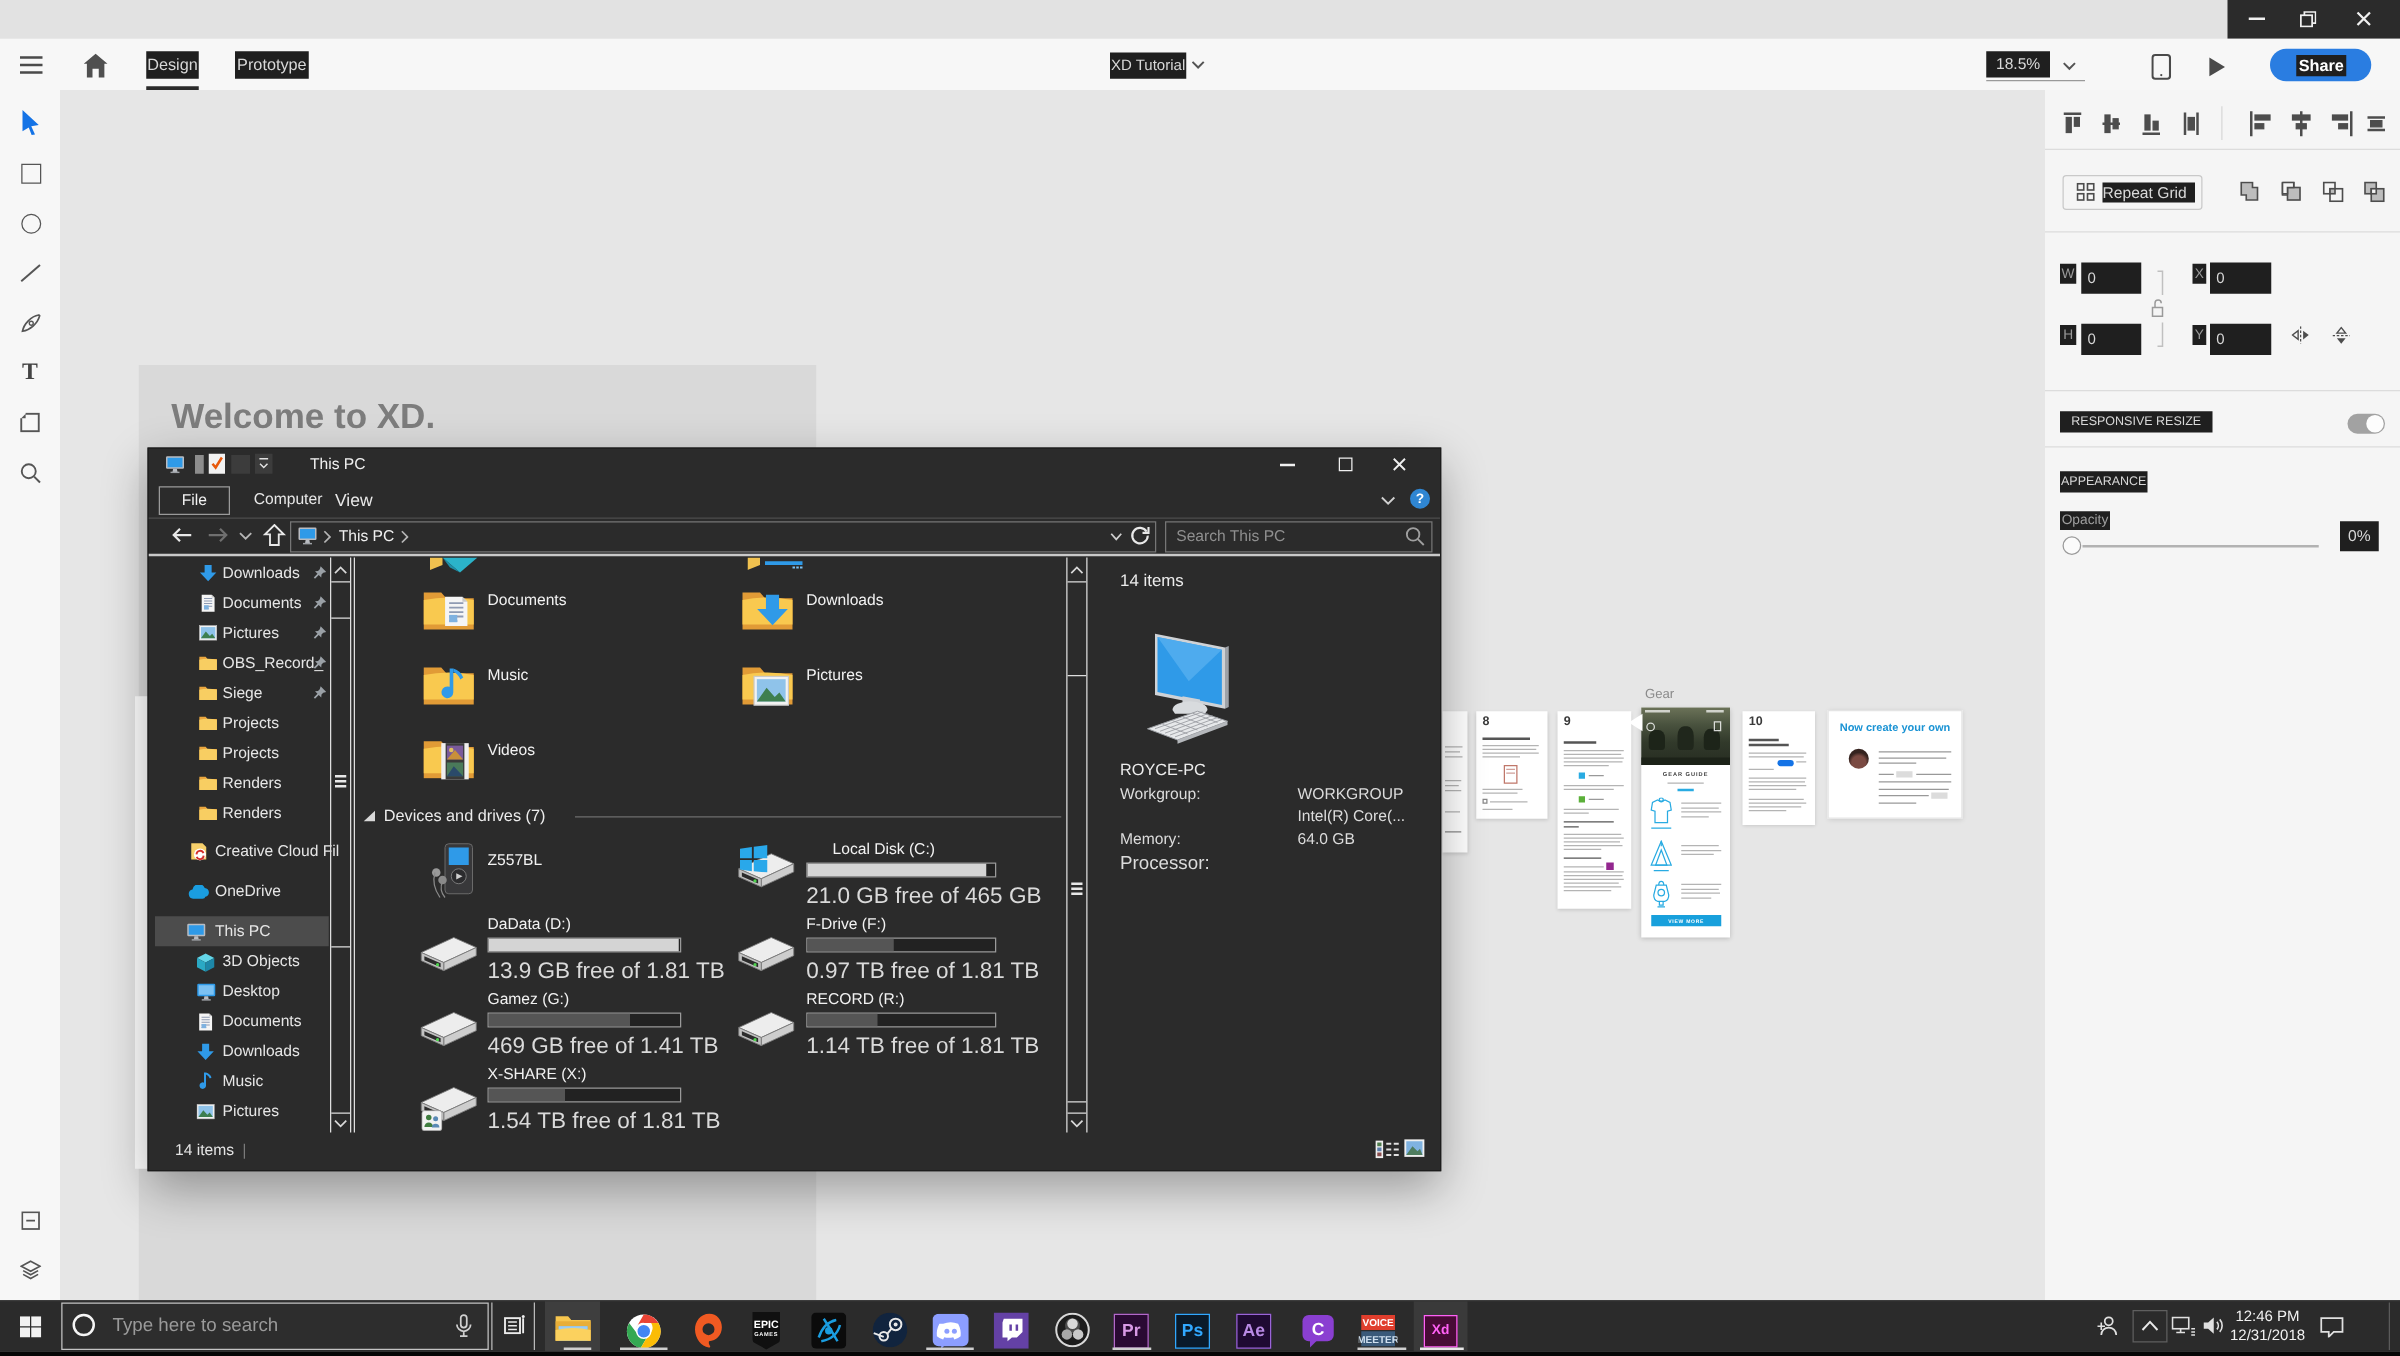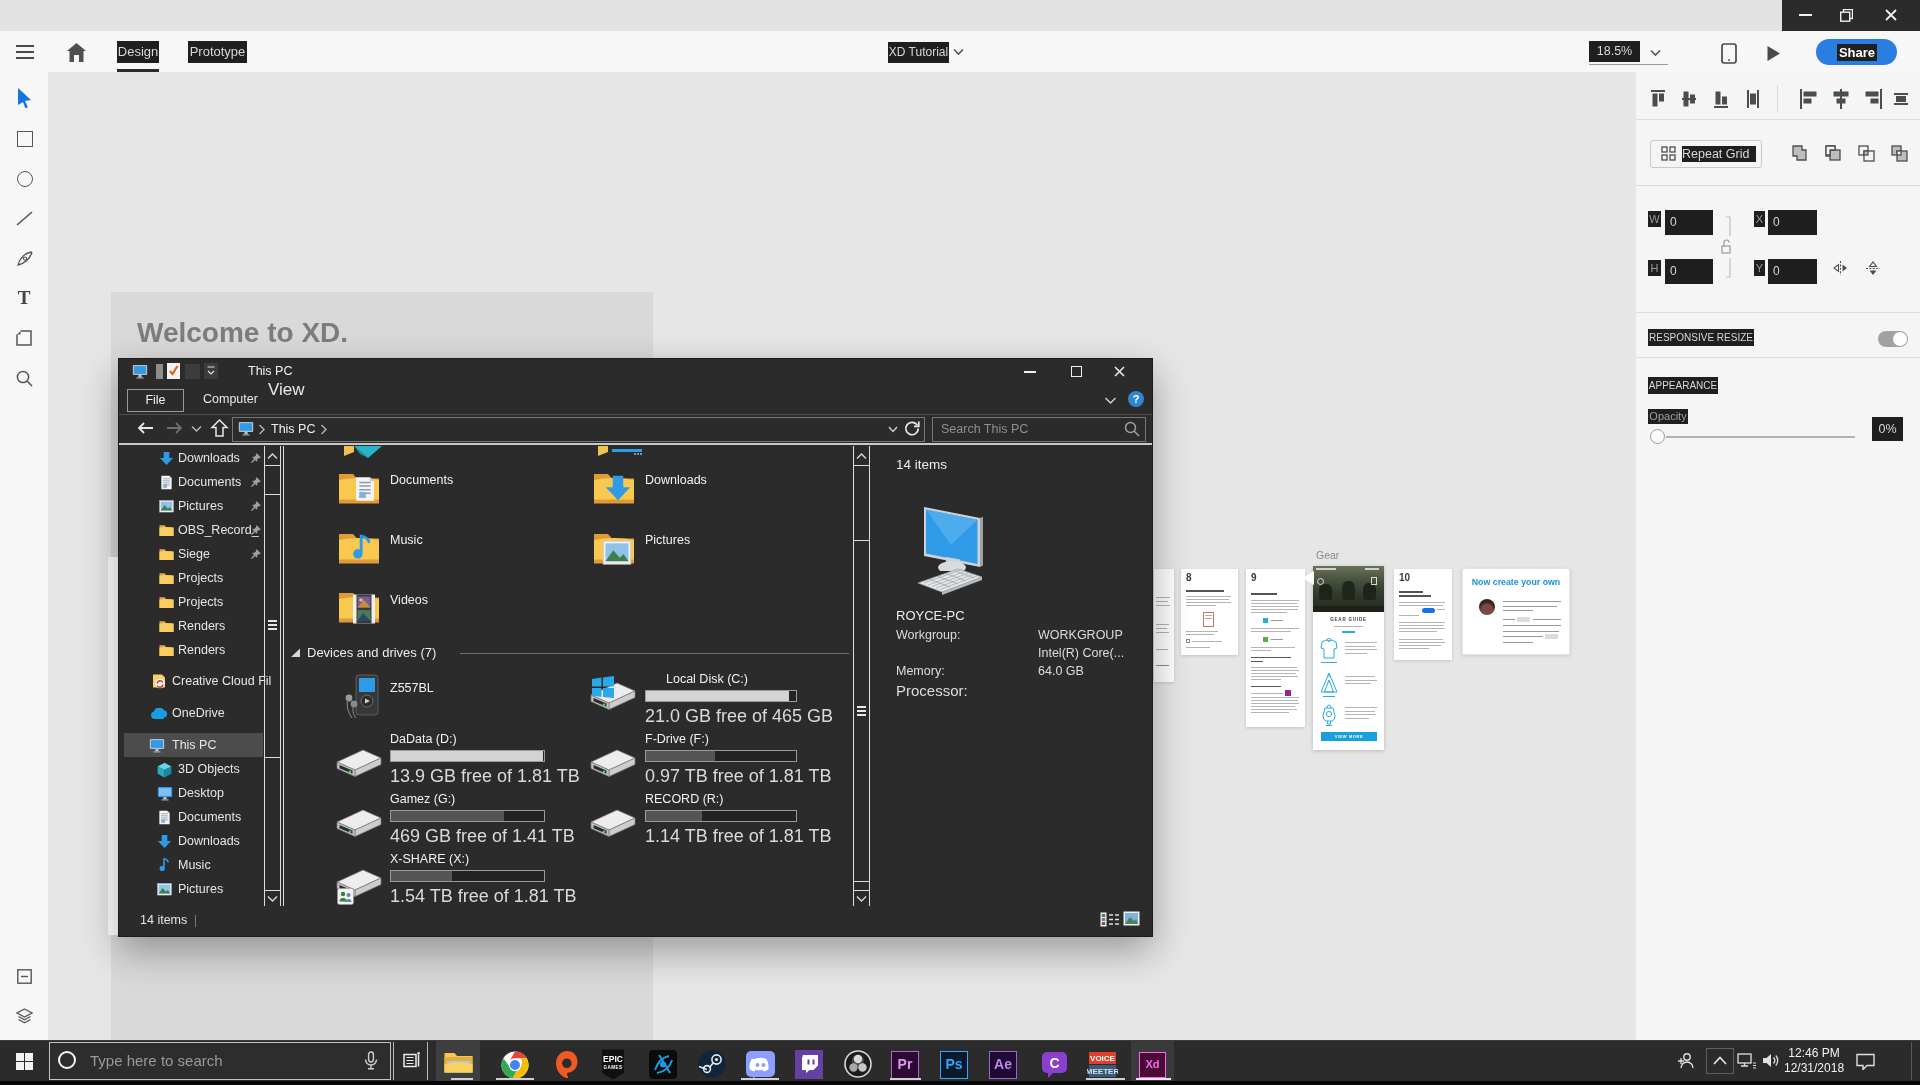--- a/index.html
+++ b/index.html
@@ -350,21 +350,21 @@
   <path d="M5.5 3.5 L5.5 10.5 L1 7 Z" fill="none" stroke="#4d4d4d" stroke-width="1.1"></path>
   <path d="M9.5 3.5 L9.5 10.5 L14 7 Z" fill="#4d4d4d"></path>
 </svg>
 <svg class="abs" style="left:1866px;top:261px;" width="14" height="15" viewBox="0 0 14 15">
   <path d="M0 7.5 L14 7.5" stroke="#4d4d4d" stroke-width="1" stroke-dasharray="2 1.4"></path>
   <path d="M3.5 5.5 L10.5 5.5 L7 1 Z" fill="none" stroke="#4d4d4d" stroke-width="1.1"></path>
   <path d="M3.5 9.5 L10.5 9.5 L7 14 Z" fill="#4d4d4d"></path>
 </svg>
 <div class="abs" style="left:1636px;top:312px;width:284px;height:1px;background:#dcdcdc;"></div>
 
-<div class="abs dk" style="left:1648px;top:329px;width:106px;height:17px;font-size:10px;line-height:17px;letter-spacing:0px;text-align:center;white-space:nowrap;">RESPONSIVE RESIZE</div>
+<div class="abs dk" style="left:1648px;top:329px;width:122px;height:17px;font-size:10px;line-height:17px;letter-spacing:0px;text-align:center;white-space:nowrap;">RESPONSIVE RESIZE</div>
 <div class="abs" style="left:1878px;top:331px;width:30px;height:16px;border-radius:8px;background:#a2a2a2;"></div>
 <div class="abs" style="left:1893px;top:332px;width:14px;height:14px;border-radius:50%;background:#fdfdfd;"></div>
 <div class="abs" style="left:1636px;top:357px;width:284px;height:1px;background:#dcdcdc;"></div>
 
 <div class="abs dk" style="left:1648px;top:377px;width:70px;height:17px;font-size:10px;line-height:17px;letter-spacing:0px;text-align:center;white-space:nowrap;">APPEARANCE</div>
 <div class="abs dk" style="left:1648px;top:409px;width:40px;height:15px;font-size:11px;line-height:15px;text-align:center;color:#9f9f9f;">Opacity</div>
 <div class="abs" style="left:1666px;top:436px;width:189px;height:1.5px;background:#b2b2b2;"></div>
 <div class="abs" style="left:1650px;top:429px;width:13px;height:13px;border-radius:50%;background:#fbfbfb;border:1.4px solid #9a9a9a;"></div>
 <div class="abs dk" style="left:1872px;top:417px;width:31px;height:24px;font-size:12.5px;line-height:24px;text-align:center;">0%</div>
 
@@ -445,21 +445,21 @@
     </svg>
 <div class="abs" style="left:248px;top:364px;color:#f0f0f0;font-size:12.5px;">This PC</div>
 <div class="abs" style="left:1024px;top:371px;width:12px;height:1.6px;background:#f0f0f0;"></div>
 <div class="abs" style="left:1071px;top:366px;width:9px;height:9px;border:1.4px solid #f0f0f0;"></div>
 <svg class="abs" style="left:1114px;top:366px;" width="11" height="11" viewBox="0 0 11 11">
       <path d="M1 1 L10 10 M10 1 L1 10" stroke="#f0f0f0" stroke-width="1.5"></path>
     </svg>
 
 <div class="abs" style="left:127px;top:389px;width:57px;height:23px;border:1px solid #9a9a9a;box-sizing:border-box;color:#f2f2f2;font-size:12.5px;text-align:center;line-height:21px;">File</div>
 <div class="abs" style="left:203px;top:392px;color:#e8e8e8;font-size:12.5px;">Computer</div>
-<div class="abs" style="left:268px;top:380px;color:#e8e8e8;font-size:17px;">View</div>
+<div class="abs" style="left:268px;top:392px;color:#e8e8e8;font-size:14px;">View</div>
 <svg class="abs" style="left:1104px;top:396px;" width="13" height="9" viewBox="0 0 13 9">
       <path d="M1.5 2 L6.5 7 L11.5 2" stroke="#cfcfcf" stroke-width="1.5" fill="none"></path>
     </svg>
 <div class="abs" style="left:1128px;top:391px;width:16px;height:16px;border-radius:50%;background:#2f86d3;color:#fff;font-size:11px;font-weight:bold;text-align:center;line-height:16px;">?</div>
 <div class="abs" style="left:119px;top:414px;width:1033px;height:1px;background:#4d4d4d;"></div>
 
 <svg class="abs" style="left:136px;top:421px;" width="18" height="14" viewBox="0 0 18 14">
       <path d="M17 7 L3 7 M8 2 L3 7 L8 12" stroke="#e8e8e8" stroke-width="1.8" fill="none"></path>
     </svg>
 <svg class="abs" style="left:166px;top:421px;" width="18" height="14" viewBox="0 0 18 14">

